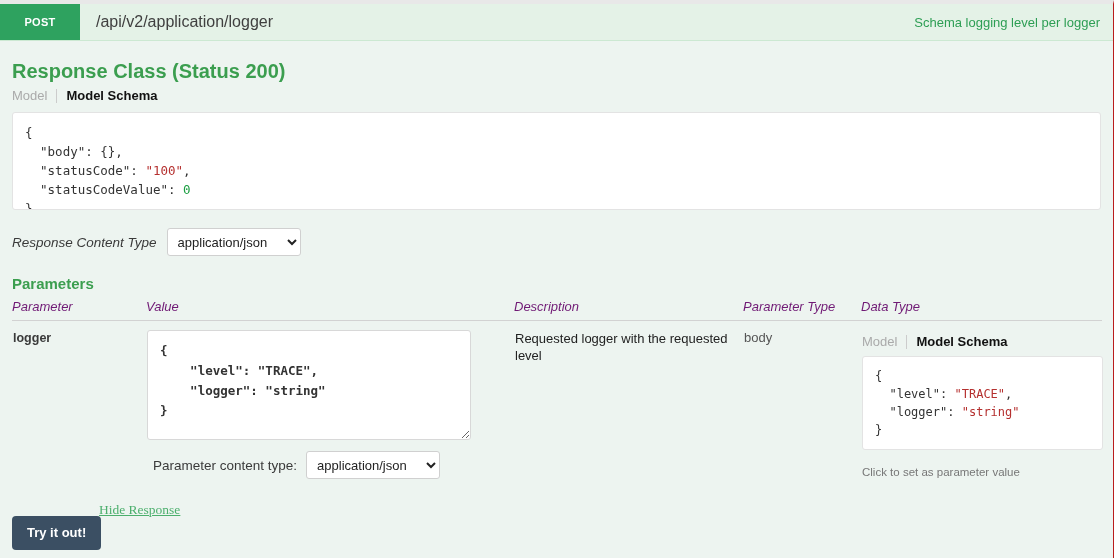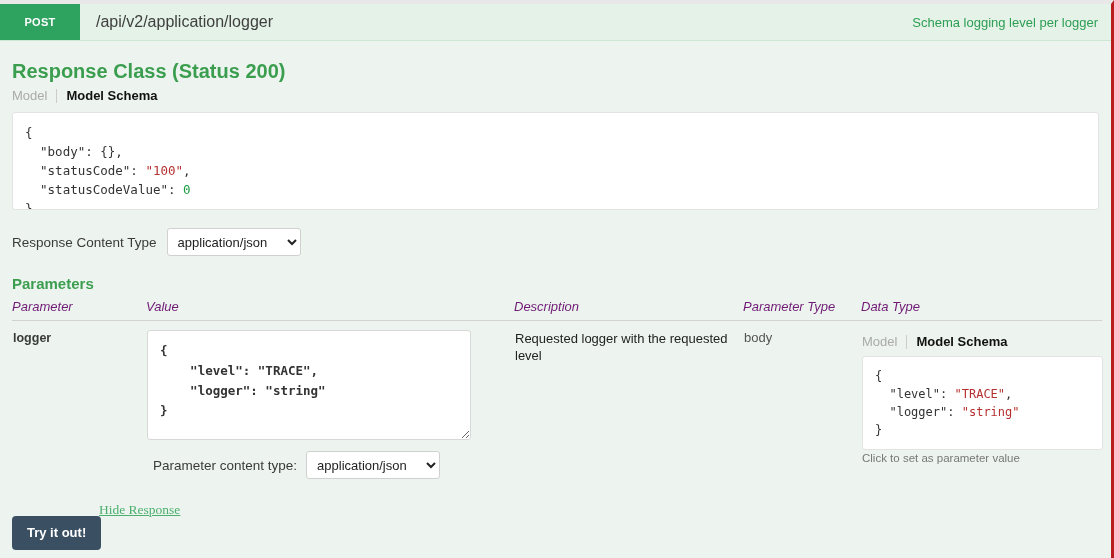--- a/index.html
+++ b/index.html
@@ -20,21 +20,21 @@
   
   .operation {
     position: relative;
     width: 1114px;
     height: 558px;
     box-sizing: border-box;
     background: #edf4f0;
     border: 1px solid #c3e0c9;
     border-top: 4px solid #e8e8e8;
     border-left: none;
-    border-right: 3px solid #b91c1c;
+    border-right: 1px solid #b91c1c;
     border-bottom: none;
   }
 
   
   .op-heading {
     position: relative;
     height: 36px;
     background: #e4f2e7;
     border-bottom: 1px solid #cce8d2;
     display: flex;
@@ -136,20 +136,21 @@
   
   .content-type-row {
     margin-top: 18px;
     display: flex;
     align-items: center;
   }
   .content-type-row label {
     font-size: 13.5px;
     color: #3a3a3a;
     padding-right: 10px;
+    font-style: italic;
   }
   select.ct-select {
     font-family: "Liberation Sans", sans-serif;
     font-size: 13px;
     color: #222222;
     background: #ffffff;
     border: 1px solid #d0d0d0;
     border-radius: 3px;
     padding: 4px 6px;
     height: 28px;
@@ -237,21 +238,21 @@
   }
   pre.code-block.schema {
     width: 241px;
     height: 94px;
     box-sizing: border-box;
     margin-top: 7px;
     line-height: 18px;
     font-size: 12px;
   }
   .dt-hint {
-    margin-top: 2px;
+    margin-top: 16px;
     font-size: 11.5px;
     color: #777777;
   }
 
   
   .op-footer {
     position: absolute;
     left: 12px;
     bottom: 0;
     width: 460px;

